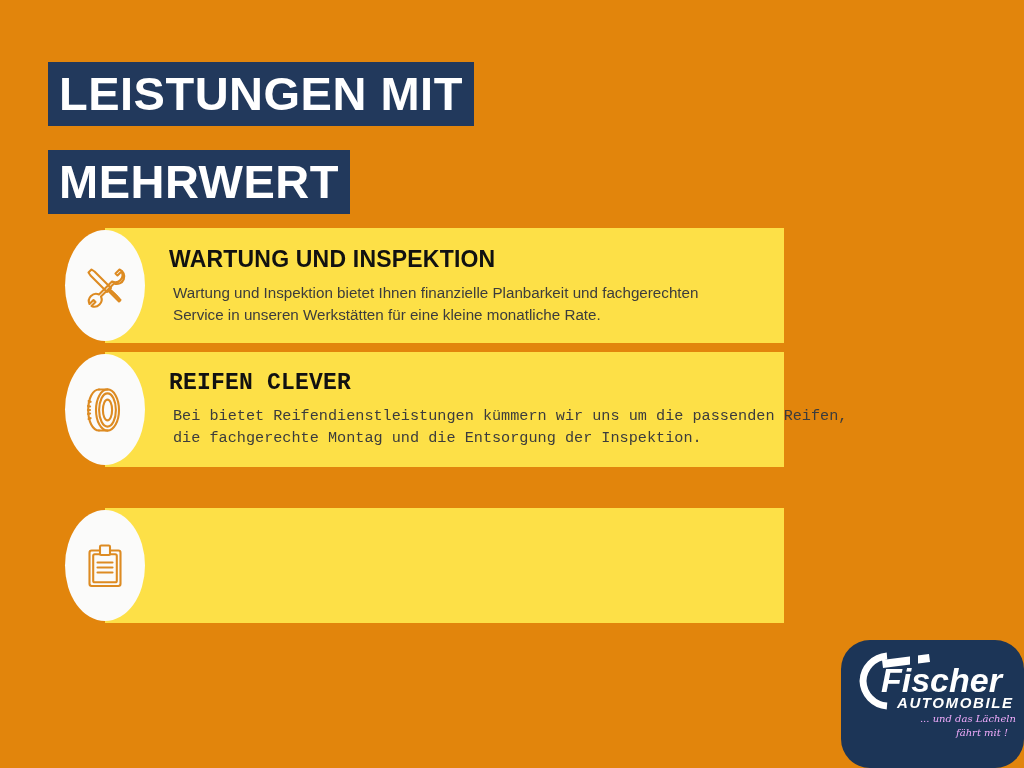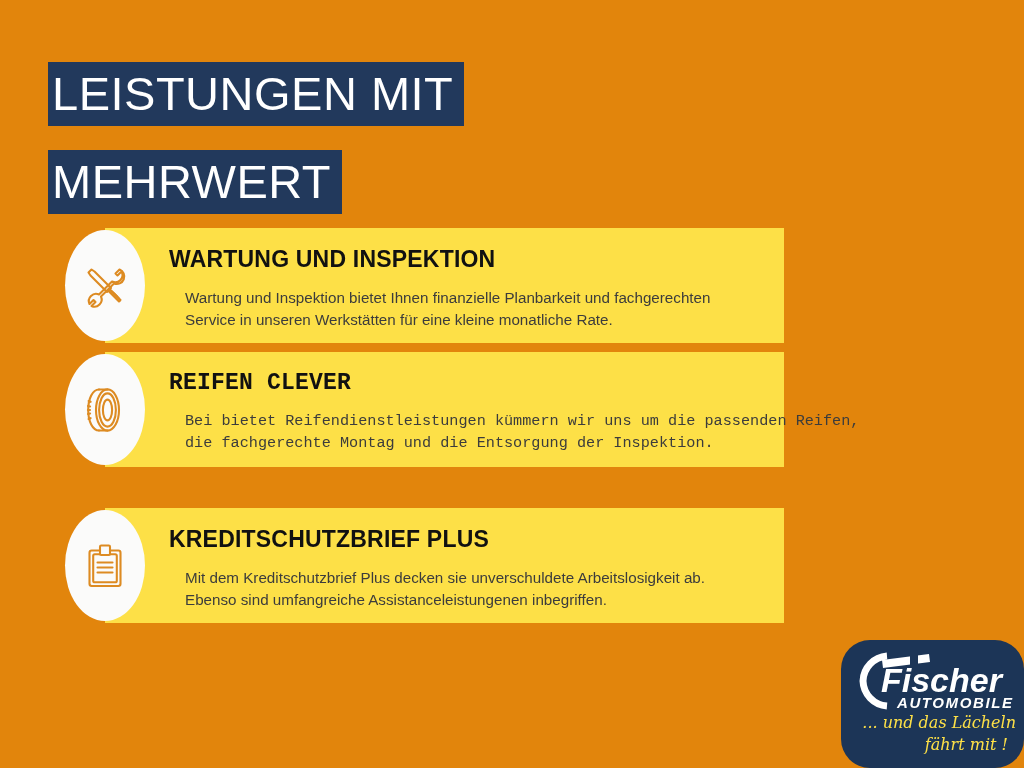--- a/index.html
+++ b/index.html
@@ -28,24 +28,24 @@
     left: 48px;
     top: 62px;
     display: flex;
     flex-direction: column;
     align-items: flex-start;
   }
   .headline-line {
     background: #22395C;
     color: #FFFFFF;
     font-size: 47px;
-    font-weight: normal;
+    font-weight: bold;
     letter-spacing: 0.5px;
     line-height: 1;
-    padding: 8px 11px 9px 4px;
+    padding: 8px 11px 9px 11px;
     white-space: nowrap;
     text-transform: uppercase;
   }
   .headline-line + .headline-line {
     margin-top: 24px;
   }
 
   
   .card {
     position: absolute;
@@ -87,21 +87,21 @@
     letter-spacing: 0.2px;
     line-height: 1;
     margin: 0 0 11px 0;
     text-transform: uppercase;
     white-space: nowrap;
   }
   .card-text {
     font-size: 15.2px;
     color: #3C3C3C;
     line-height: 1.42;
-    margin: 16px;
+    margin: 4px;
     max-width: 600px;
   }
   .card-text span {
     display: block;
     white-space: nowrap;
   }
 
   
   #logo-box {
     position: absolute;
@@ -119,24 +119,24 @@
     top: 10px;
     width: 166px;
     height: 62px;
   }
   .logo-tagline {
     position: absolute;
     left: 0;
     top: 72px;
     width: 175px;
     text-align: right;
-    color: #fde047;
+    color: #f0abfc;
     font-family: "DejaVu Serif", serif;
     font-style: italic;
-    font-size: 16px;
+    font-size: 10px;
     line-height: 1.35;
   }
   .logo-tagline span {
     display: block;
   }
   .logo-tagline .tag-2 {
     padding-right: 8px;
   }
 </style>
 </head>
@@ -213,27 +213,20 @@
           <rect x="14.2" y="14.2" width="23.6" height="28.1" rx="1.6"></rect>
 
           <rect x="21" y="5.5" width="10" height="9.5" rx="1.2" fill="#FBFBFA"></rect>
 
           <path d="M18.5 22.5 L33.5 22.5"></path>
           <path d="M18.5 27.5 L33.5 27.5"></path>
           <path d="M18.5 32.5 L33.5 32.5"></path>
         </svg>
       </span>
     </div>
-    <div class="card-body">
-      <h2 class="card-title">KREDITSCHUTZBRIEF PLUS</h2>
-      <p class="card-text">
-        <span>Mit dem Kreditschutzbrief Plus decken sie unverschuldete Arbeitslosigkeit ab.</span>
-        <span>Ebenso sind umfangreiche Assistanceleistungenen inbegriffen.</span>
-      </p>
-    </div>
   </div>
 
   <div id="logo-box">
     <div class="logo-mark">
       <svg width="166" height="62" viewBox="0 0 166 62">
 
         <path d="M36 6 A26 26 0 0 0 12 31 A26 26 0 0 0 36 56" fill="none" stroke="#FFFFFF" stroke-width="7" stroke-linecap="butt"></path>
         <path d="M31 10 L78 4 L79 12 L32 18 Z" fill="#FFFFFF"></path>
         <path d="M59 2 L67 2 L67 16 L59 16 Z" fill="#1C3557"></path>
 

